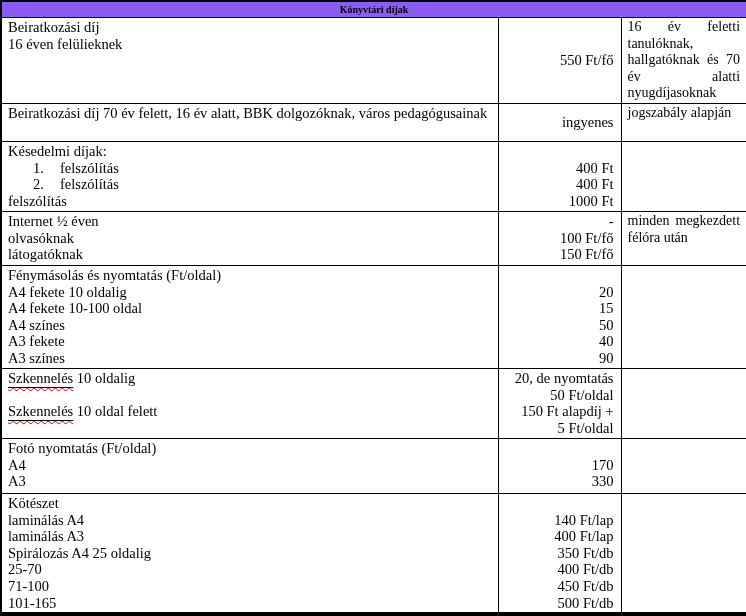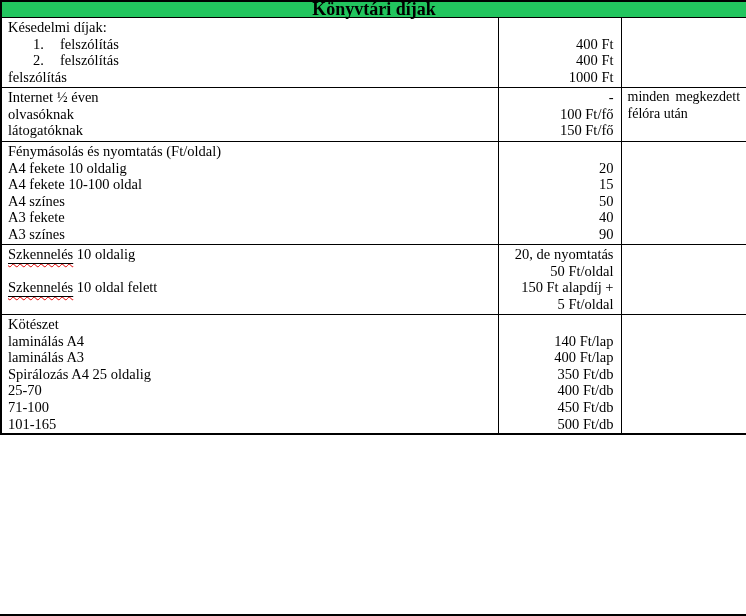--- a/index.html
+++ b/index.html
@@ -29,22 +29,22 @@
   td {
     border: 1px solid #000;
     vertical-align: top;
     padding: 1px 6px;
     font-size: 14.5px;
     line-height: 16.6px;
   }
   td.title {
     text-align: center;
     font-weight: bold;
-    font-size: 18px;
-    background: #22c55e;
+    font-size: 10px;
+    background: #8b5cf6;
     height: 14px;
     line-height: 15px;
     padding: 0;
   }
   .ln { height: 16.6px; line-height: 16.6px; white-space: pre; overflow: visible; }
   .c2 { text-align: right; padding-right: 7px; }
   .mid { vertical-align: middle; }
   .c3 { text-align: justify; font-size: 14px; }
   .num { display: inline-block; margin-left: 25px; width: 27px; }
   .sq {
@@ -74,22 +74,41 @@
         <col class="w1">
         <col class="w2">
         <col class="w3">
       </colgroup>
 
     <tbody>
         <tr>
       <td colspan="3" class="title">Könyvtári díjak</td>
     </tr>
 
-
-
+    <tr class="hr1">
+      <td>
+        <div class="ln">Beiratkozási díj</div>
+        <div class="ln">16 éven felülieknek</div>
+      </td>
+      <td class="c2 mid">
+        <span>550 Ft/fő</span>
+      </td>
+      <td class="c3">16 év feletti tanulóknak, hallgatóknak és 70 év alatti nyugdíjasoknak</td>
+    </tr>
+
+
+    <tr class="hr3">
+      <td>
+        <span>Beiratkozási díj 70 év felett, 16 év alatt, BBK dolgozóknak, város pedagógusainak</span>
+      </td>
+      <td class="c2 mid">
+        <span>ingyenes</span>
+      </td>
+      <td class="c3">jogszabály alapján</td>
+    </tr>
 
     <tr class="hr4">
       <td>
         <div class="ln">Késedelmi díjak:</div>
         <div class="ln"><span class="num">1.</span><span>felszólítás</span></div>
         <div class="ln"><span class="num">2.</span><span>felszólítás</span></div>
         <div class="ln">felszólítás</div>
       </td>
       <td class="c2">
         <div class="ln"></div>
@@ -143,20 +162,33 @@
       </td>
       <td class="c2">
         <div class="ln">20, de nyomtatás</div>
         <div class="ln">50 Ft/oldal</div>
         <div class="ln">150 Ft alapdíj +</div>
         <div class="ln">5 Ft/oldal</div>
       </td>
       <td class="c3"></td>
     </tr>
 
+    <tr class="hr8">
+      <td>
+        <div class="ln">Fotó nyomtatás (Ft/oldal)</div>
+        <div class="ln">A4</div>
+        <div class="ln">A3</div>
+      </td>
+      <td class="c2">
+        <div class="ln"></div>
+        <div class="ln">170</div>
+        <div class="ln">330</div>
+      </td>
+      <td class="c3"></td>
+    </tr>
 
     <tr class="hr9">
       <td>
         <div class="ln">Kötészet</div>
         <div class="ln">laminálás A4</div>
         <div class="ln">laminálás A3</div>
         <div class="ln">Spirálozás A4 25 oldalig</div>
         <div class="ln">25-70</div>
         <div class="ln">71-100</div>
         <div class="ln">101-165</div>

